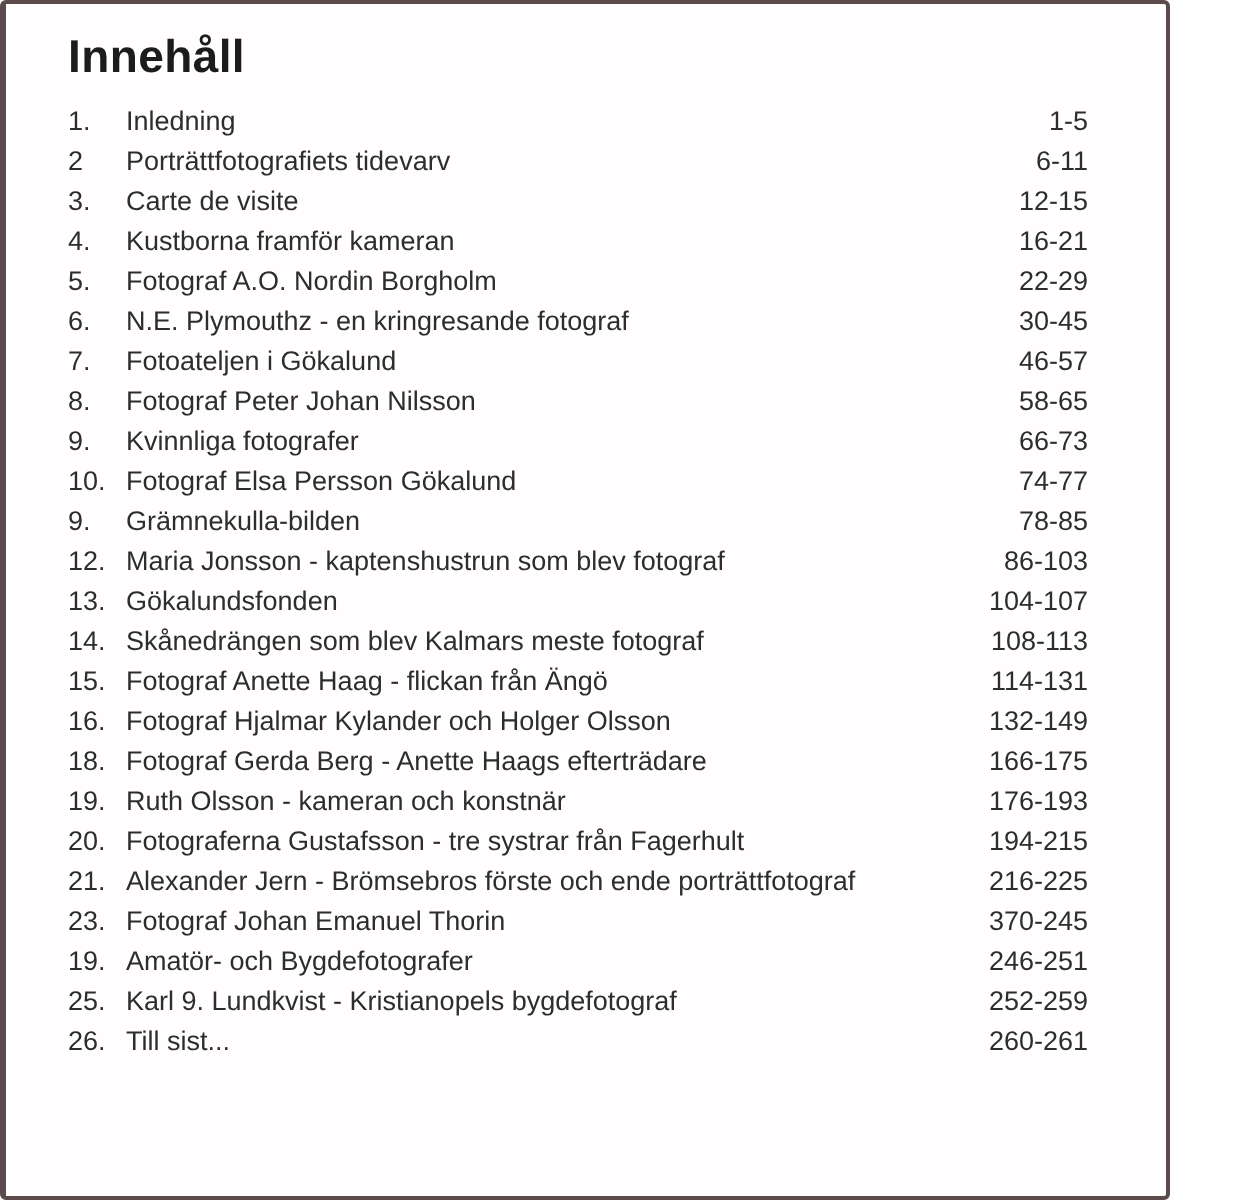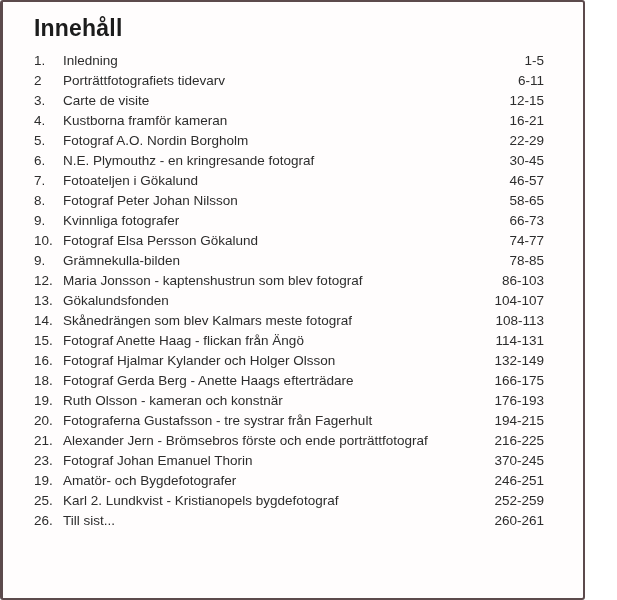--- a/index.html
+++ b/index.html
@@ -185,21 +185,21 @@
   </div>
 
   <div class="toc-row">
     <span class="toc-num">19.</span>
     <span class="toc-label">Amatör- och Bygdefotografer</span>
     <span class="toc-pages">246-251</span>
   </div>
 
   <div class="toc-row">
     <span class="toc-num">25.</span>
-    <span class="toc-label">Karl 2. Lundkvist - Kristianopels bygdefotograf</span>
+    <span class="toc-label">Karl 9. Lundkvist - Kristianopels bygdefotograf</span>
     <span class="toc-pages">252-259</span>
   </div>
 
   <div class="toc-row">
     <span class="toc-num">26.</span>
     <span class="toc-label">Till sist...</span>
     <span class="toc-pages">260-261</span>
   </div>
 </div>
 

